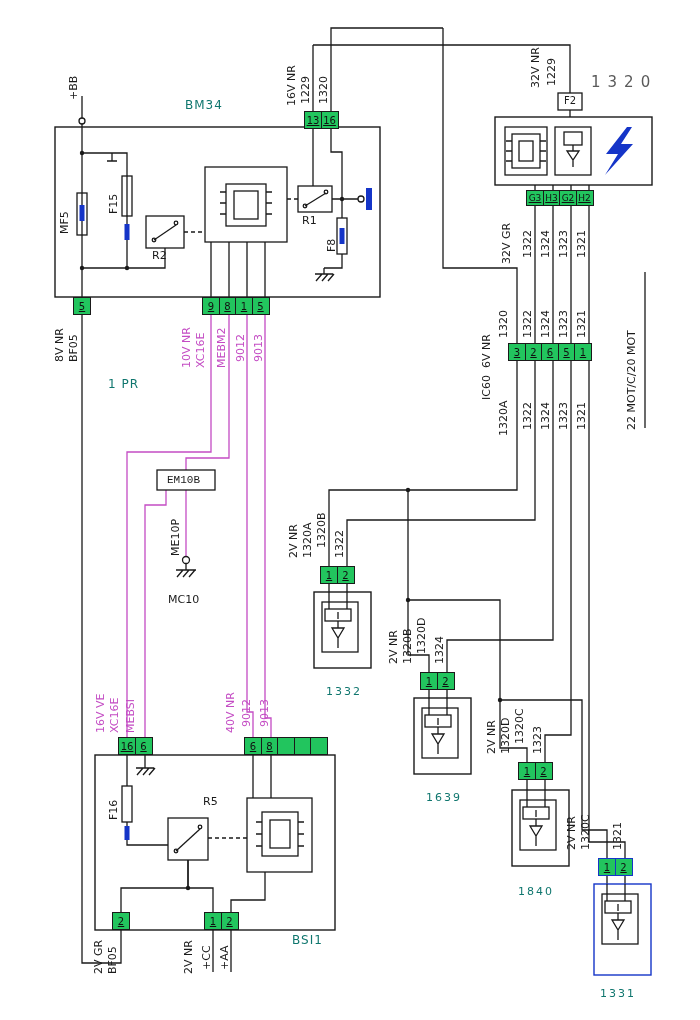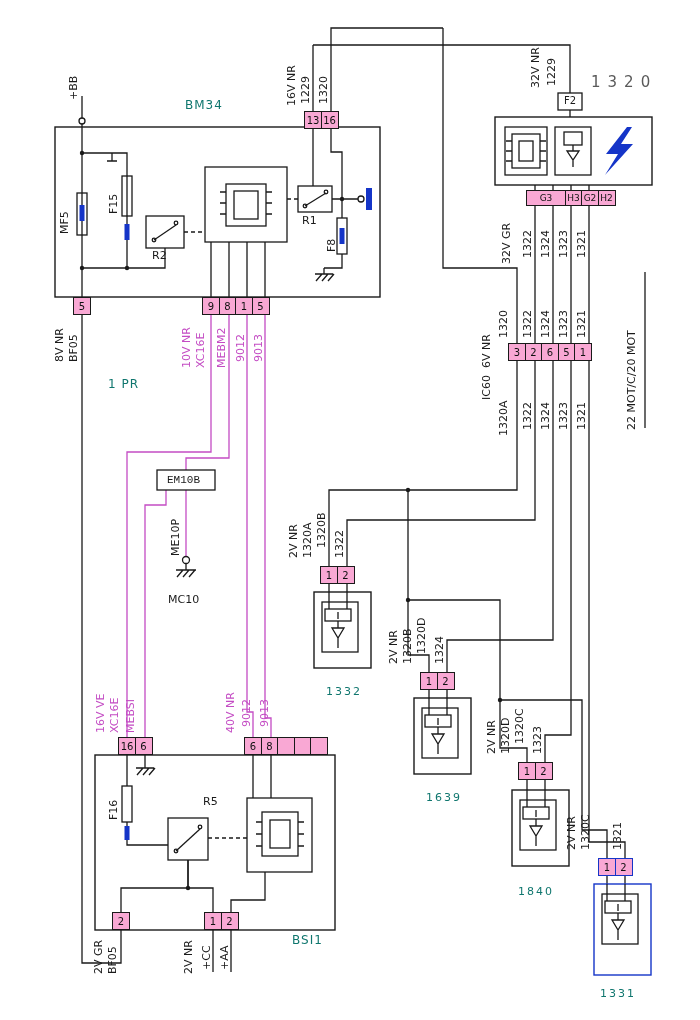--- a/index.html
+++ b/index.html
@@ -9,23 +9,23 @@
   #connector-layer,#label-layer{position:absolute;left:0;top:0;width:700px;height:1020px;z-index:2;pointer-events:none;}
   .lbl{position:absolute;font-size:11px;line-height:12px;color:#1a1a1a;white-space:pre;}
   .lbl.v{transform:rotate(-90deg);transform-origin:0 0;}
   .lbl.mag{color:#c44cc4;}
   .lbl.gry{color:#0f766e;}
   .lbl.s10{font-size:10px;}
   .lbl.s12{font-size:12px;letter-spacing:1px;}
   .lbl.s13{font-size:11px;letter-spacing:2px;}
   .lbl.s15{font-size:15px;letter-spacing:7px;color:#5a5a5a;}
   .conn{position:absolute;display:flex;}
-  .conn .cell{box-sizing:border-box;border:1.5px solid #1a1a1a;background:#f9a8d4;
+  .conn .cell{box-sizing:border-box;border:1.5px solid #1a1a1a;background:#22c55e;
       display:flex;align-items:center;justify-content:center;
-      font-size:10px;color:#111;}
+      font-size:10px;color:#111;text-decoration:underline;}
   .conn .cell + .cell{margin-left:-1.5px;}
   .conn.blue .cell{border-color:#1535c8;}
 </style>
 </head>
 <body>
 
 <div id="page">
 
   <svg id="wires" width="700" height="1020" viewBox="0 0 700 1020">
 
@@ -178,21 +178,21 @@
       <div class="conn" style="left: 73px; top: 297px;">
         <div class="cell" style="width: 18px; height: 18px;">5</div>
       </div>
       <div class="conn" style="left: 202px; top: 297px;">
         <div class="cell" style="width: 18px; height: 18px;">9</div>
         <div class="cell" style="width: 18px; height: 18px;">8</div>
         <div class="cell" style="width: 18px; height: 18px;">1</div>
         <div class="cell" style="width: 18px; height: 18px;">5</div>
       </div>
       <div class="conn" style="left: 526px; top: 190px;">
-        <div class="cell" style="width: 40px; height: 16px; font-size: 9px;">G3</div>
+        <div class="cell" style="width: 18px; height: 16px; font-size: 9px;">G3</div>
         <div class="cell" style="width: 18px; height: 16px; font-size: 9px;">H3</div>
         <div class="cell" style="width: 18px; height: 16px; font-size: 9px;">G2</div>
         <div class="cell" style="width: 18px; height: 16px; font-size: 9px;">H2</div>
       </div>
       <div class="conn" style="left: 508px; top: 343px;">
         <div class="cell" style="width: 18px; height: 18px;">3</div>
         <div class="cell" style="width: 18px; height: 18px;">2</div>
         <div class="cell" style="width: 18px; height: 18px;">6</div>
         <div class="cell" style="width: 18px; height: 18px;">5</div>
         <div class="cell" style="width: 18px; height: 18px;">1</div>

